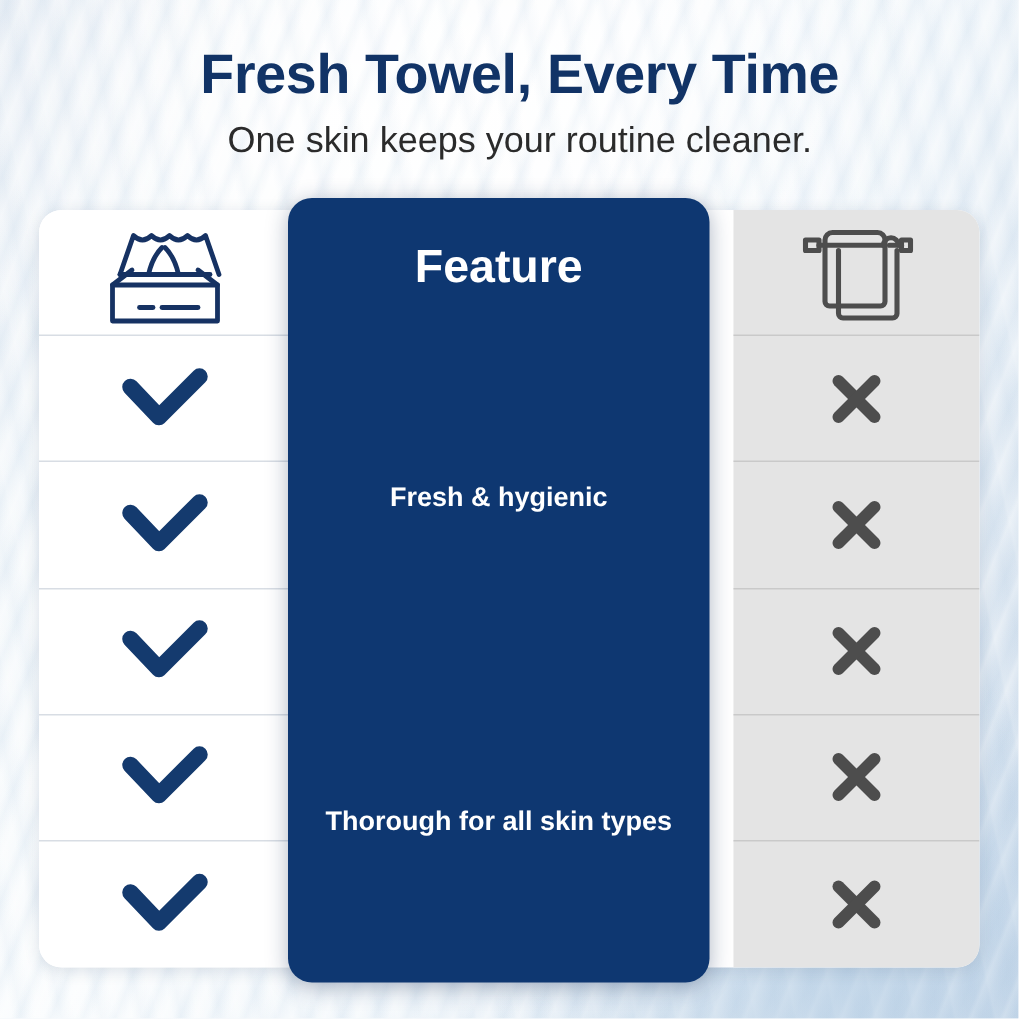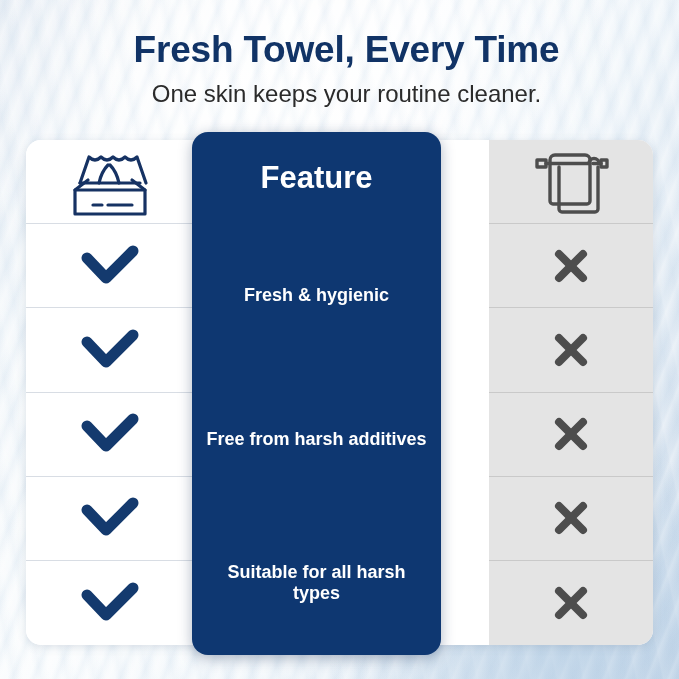--- a/index.html
+++ b/index.html
@@ -126,21 +126,21 @@
   .col-left .cell { border-bottom: 1px solid #d8dde4; }
   .col-right .cell { border-bottom: 1px solid #c9c9c9; }
   .col .cell.last { border-bottom: none; }
   .col .cell.head { height: 84.2px; border-bottom-width: 1px; }
 
   
   .feature-col {
     position: absolute;
     left: 192px;
     top: 132px;
-    width: 249px;
+    width: 281px;
     height: 523px;
     background: #0e3771;
     border-radius: 16px;
     box-shadow: 0 3px 14px rgba(20,45,85,0.34);
     display: flex;
     flex-direction: column;
     z-index: 3;
   }
   .feature-head {
     height: 92px;
@@ -316,18 +316,17 @@
           </svg>
         </span>
       </div>
     </div>
   </div>
 
   <div class="feature-col">
     <div class="feature-head">Feature</div>
     <div class="feature-rows">
       <div class="feature-cell">Fresh &amp; hygienic</div>
-      <div class="feature-cell">Free from harsh additives</div>
-      <div class="feature-cell">Suitable for all harsh types</div>
+      <div class="feature-cell">Thorough for all skin types</div>
     </div>
   </div>
 
 </div>
 
 </body></html>

